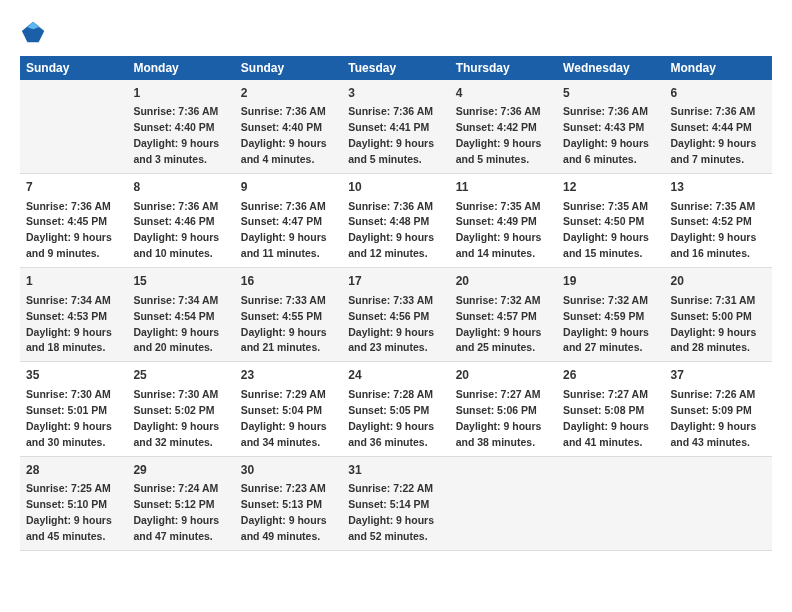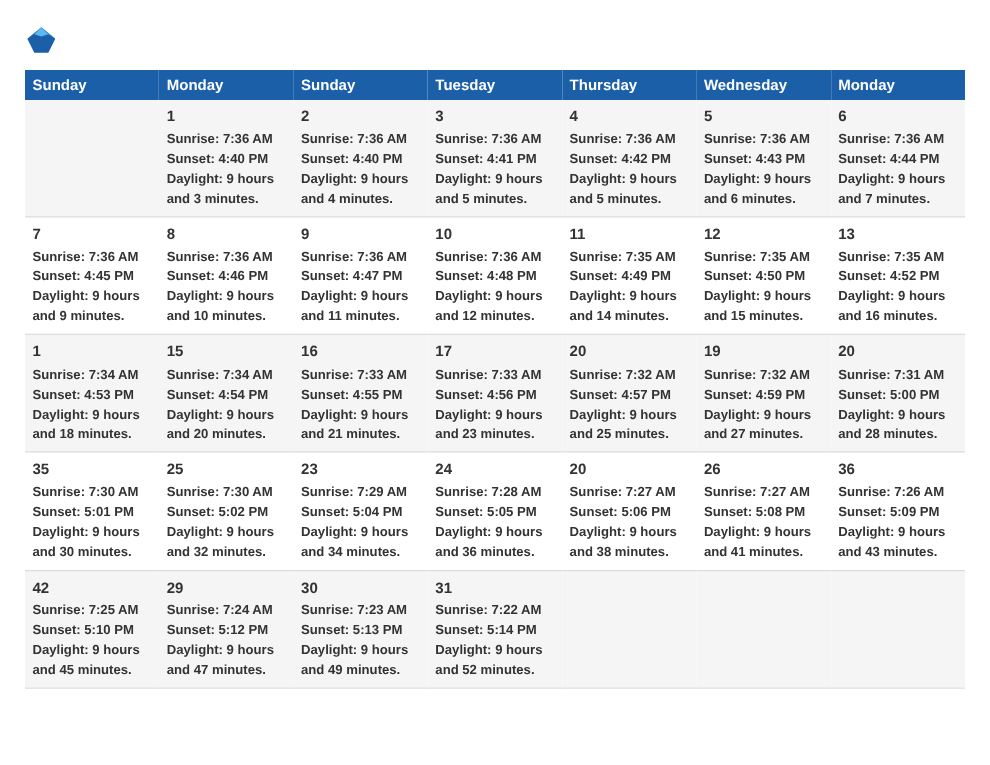--- a/index.html
+++ b/index.html
@@ -178,25 +178,25 @@
           <td><span class="day-num">25</span>
           <span class="day-info">Sunrise: 7:30 AM<br>Sunset: 5:02 PM<br>Daylight: 9 hours and 32 minutes.</span></td>
           <td><span class="day-num">23</span>
           <span class="day-info">Sunrise: 7:29 AM<br>Sunset: 5:04 PM<br>Daylight: 9 hours and 34 minutes.</span></td>
           <td><span class="day-num">24</span>
           <span class="day-info">Sunrise: 7:28 AM<br>Sunset: 5:05 PM<br>Daylight: 9 hours and 36 minutes.</span></td>
           <td><span class="day-num">20</span>
           <span class="day-info">Sunrise: 7:27 AM<br>Sunset: 5:06 PM<br>Daylight: 9 hours and 38 minutes.</span></td>
           <td><span class="day-num">26</span>
           <span class="day-info">Sunrise: 7:27 AM<br>Sunset: 5:08 PM<br>Daylight: 9 hours and 41 minutes.</span></td>
-          <td><span class="day-num">36</span>
+          <td><span class="day-num">37</span>
           <span class="day-info">Sunrise: 7:26 AM<br>Sunset: 5:09 PM<br>Daylight: 9 hours and 43 minutes.</span></td>
         </tr>
         <tr>
-          <td><span class="day-num">42</span>
+          <td><span class="day-num">28</span>
           <span class="day-info">Sunrise: 7:25 AM<br>Sunset: 5:10 PM<br>Daylight: 9 hours and 45 minutes.</span></td>
           <td><span class="day-num">29</span>
           <span class="day-info">Sunrise: 7:24 AM<br>Sunset: 5:12 PM<br>Daylight: 9 hours and 47 minutes.</span></td>
           <td><span class="day-num">30</span>
           <span class="day-info">Sunrise: 7:23 AM<br>Sunset: 5:13 PM<br>Daylight: 9 hours and 49 minutes.</span></td>
           <td><span class="day-num">31</span>
           <span class="day-info">Sunrise: 7:22 AM<br>Sunset: 5:14 PM<br>Daylight: 9 hours and 52 minutes.</span></td>
           <td></td>
           <td></td>
           <td></td>

